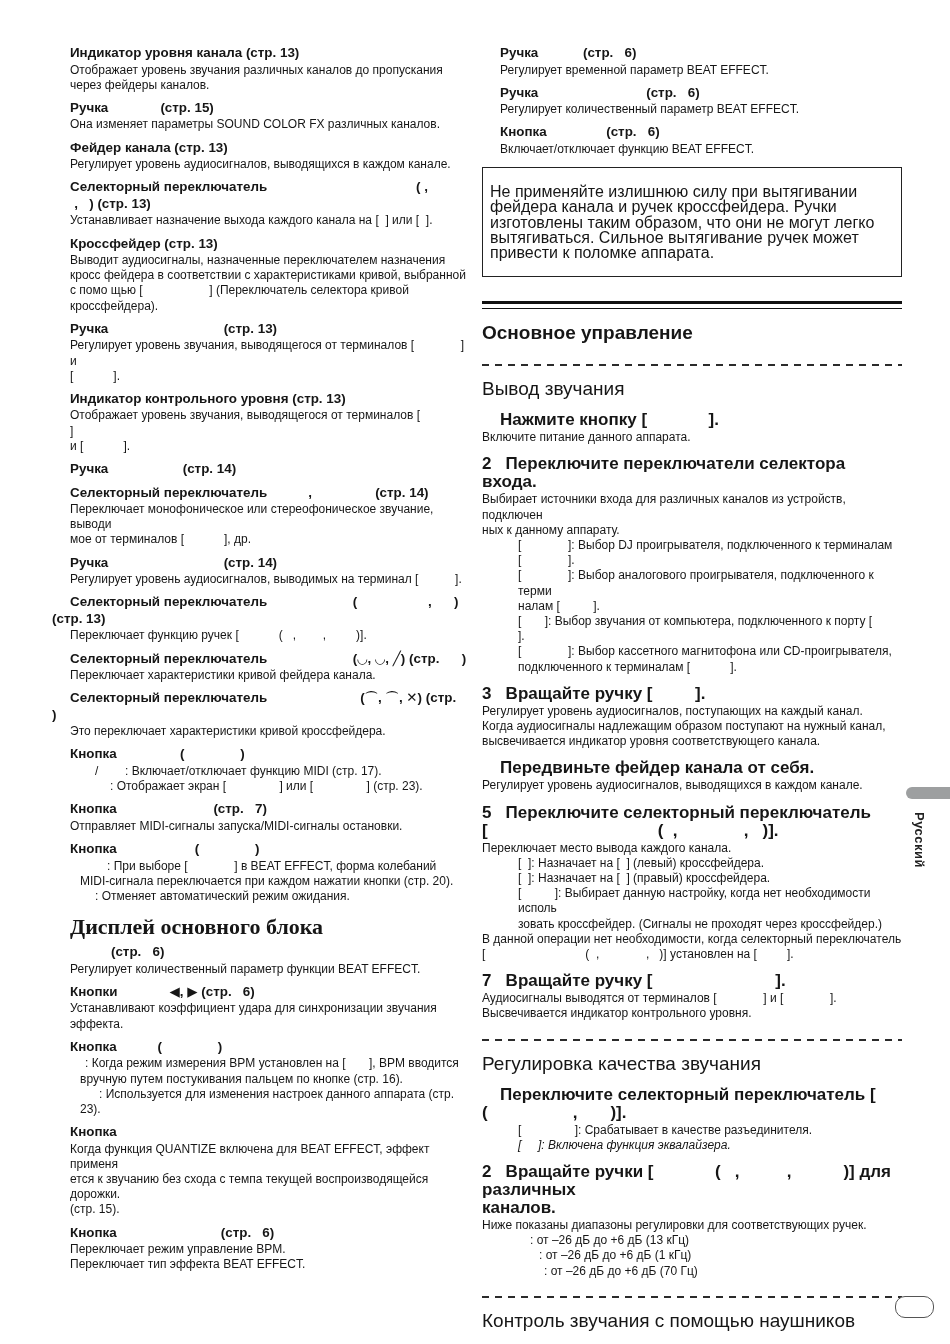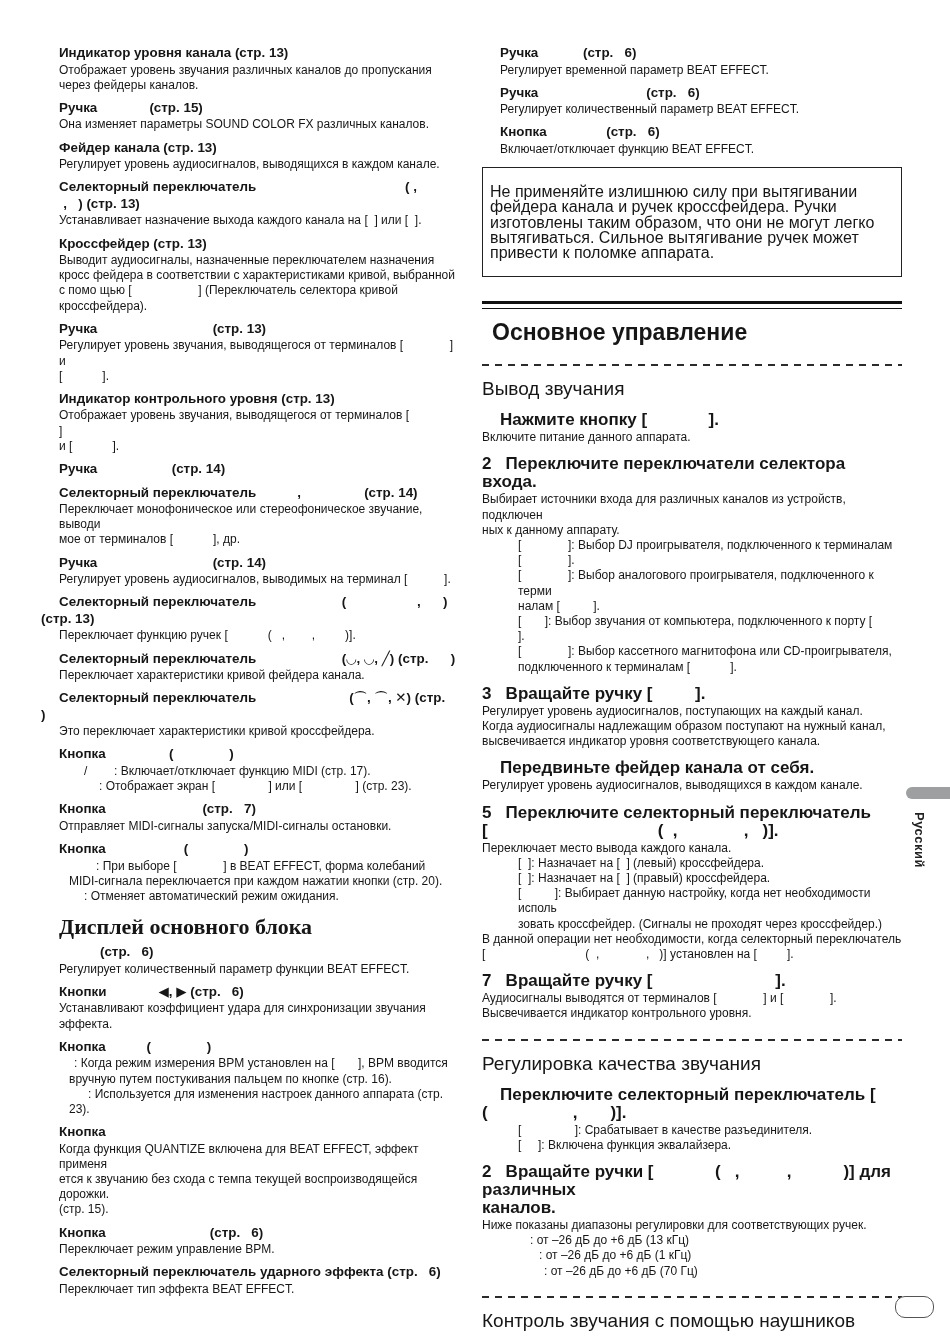--- a/index.html
+++ b/index.html
@@ -3,31 +3,31 @@
 <meta charset="utf-8">
 <style>
   html,body{margin:0;padding:0;}
   body{
     width:950px;height:1344px;position:relative;overflow:hidden;
     background:#ffffff;color:#161616;
     font-family:"Liberation Sans","DejaVu Sans",sans-serif;
     -webkit-font-smoothing:antialiased;
   }
   .col{position:absolute;top:38px;white-space:pre-wrap;}
-  .col-left{left:41px;width:416px;}
+  .col-left{left:52px;width:416px;}
   .col-right{left:482px;width:420px;}
 
   .h4{font-weight:bold;font-size:13.4px;line-height:16.5px;margin:7px 0 1px;text-indent:18px;}
   .h3b{font-weight:bold;font-size:22px;line-height:20px;margin:13px 0 3px;text-indent:18px;font-family:Liberation Serif, serif;}
   .p{font-size:12px;line-height:15.2px;margin-left:18px;}
   .p0{font-size:12px;line-height:15.2px;margin-left:0;}
   .li{font-size:12px;line-height:15.2px;}
 
   .rule2{height:4px;border-top:3.5px solid #111;border-bottom:1.2px solid #111;margin:24px 0 9px;}
-  .h2{font-weight:bold;font-size:23px;line-height:29px;margin:0 10px 2px;}
+  .h2{font-weight:bold;font-size:19px;line-height:29px;margin:0 0 2px;}
   .dash{height:2px;margin:17px 0 11px;
     background:repeating-linear-gradient(90deg,#2b2b2b 0 7px,transparent 7px 13px);}
   .h3{font-weight:normal;font-size:19px;line-height:24px;margin:0 0 9px;}
 
   .step{font-weight:bold;font-size:17px;line-height:18px;margin:10px 0 1px;}
   .step.ind{text-indent:18px;}
   .note{border:1.5px solid #222;padding:16px 7px;font-size:16px;line-height:15.2px;margin:10px 0 0;}
 
   .graybar{position:absolute;left:906px;top:787px;width:60px;height:12px;background:#9d9fa0;border-radius:6px;}
   .vlabel{
@@ -44,31 +44,31 @@
 
 <div class="col col-left" id="col-left"><div class="h4">Индикатор уровня канала (стр. 13)</div><div class="p">Отображает уровень звучания различных каналов до пропускания через фейдеры каналов.</div><div class="h4">Ручка              (стр. 15)</div><div class="p">Она изменяет параметры SOUND COLOR FX различных каналов.</div><div class="h4">Фейдер канала (стр. 13)</div><div class="p">Регулирует уровень аудиосигналов, выводящихся в каждом канале.</div><div class="h4">Селекторный переключатель                                        ( ,
       ,   ) (стр. 13)</div><div class="p">Устанавливает назначение выхода каждого канала на [  ] или [  ].</div><div class="h4">Кроссфейдер (стр. 13)</div><div class="p">Выводит аудиосигналы, назначенные переключателем назначения кросс фейдера в соответствии с характеристиками кривой, выбранной с помо щью [                    ] (Переключатель селектора кривой кроссфейдера).</div><div class="h4">Ручка                               (стр. 13)</div><div class="p">Регулирует уровень звучания, выводящегося от терминалов [              ] и
 [            ].</div><div class="h4">Индикатор контрольного уровня (стр. 13)</div><div class="p">Отображает уровень звучания, выводящегося от терминалов [              ]
 и [            ].</div><div class="h4">Ручка                    (стр. 14)</div><div class="h4">Селекторный переключатель           ,                 (стр. 14)</div><div class="p">Переключает монофоническое или стереофоническое звучание, выводи
 мое от терминалов [            ], др.</div><div class="h4">Ручка                               (стр. 14)</div><div class="p">Регулирует уровень аудиосигналов, выводимых на терминал [           ].</div><div class="h4">Селекторный переключатель                       (                   ,      )
 (стр. 13)</div><div class="p">Переключает функцию ручек [            (   ,        ,         )].</div><div class="h4">Селекторный переключатель                       (◡, ◡, ╱) (стр.      )</div><div class="p">Переключает характеристики кривой фейдера канала.</div><div class="h4">Селекторный переключатель                         (⌒, ⌒, ✕) (стр.
 )</div><div class="p">Это переключает характеристики кривой кроссфейдера.</div><div class="h4">Кнопка                 (               )</div><div class="li" style="padding-left: 43px;">/        : Включает/отключает функцию MIDI (стр. 17).</div><div class="li" style="padding-left: 58px;">: Отображает экран [                ] или [                ] (стр. 23).</div><div class="h4">Кнопка                          (стр.   7)</div><div class="p">Отправляет MIDI-сигналы запуска/MIDI-сигналы остановки.</div><div class="h4">Кнопка                     (               )</div><div class="li" style="padding-left: 55px;">: При выборе [              ] в BEAT EFFECT, форма колебаний</div><div class="li" style="padding-left: 28px;">MIDI-сигнала переключается при каждом нажатии кнопки (стр. 20).</div><div class="li" style="padding-left: 43px;">: Отменяет автоматический режим ожидания.</div><div class="h3b">Дисплей основного блока</div><div class="h4">           (стр.   6)</div><div class="p">Регулирует количественный параметр функции BEAT EFFECT.</div><div class="h4">Кнопки              ◀, ▶ (стр.   6)</div><div class="p">Устанавливают коэффициент удара для синхронизации звучания
 эффекта.</div><div class="h4">Кнопка           (               )</div><div class="li" style="padding-left: 33px;">: Когда режим измерения BPM установлен на [       ], BPM вводится</div><div class="li" style="padding-left: 28px;">вручную путем постукивания пальцем по кнопке (стр. 16).</div><div class="li" style="padding-left: 47px;">: Используется для изменения настроек данного аппарата (стр.</div><div class="li" style="padding-left: 28px;">23).</div><div class="h4">Кнопка</div><div class="p">Когда функция QUANTIZE включена для BEAT EFFECT, эффект применя
 ется к звучанию без схода с темпа текущей воспроизводящейся дорожки.
-(стр. 15).</div><div class="h4">Кнопка                            (стр.   6)</div><div class="p">Переключает режим управление BPM.</div><div class="h4">Селекторный переключатель ударного эффекта (стр.   6)</div><div class="p">Переключает тип эффекта BEAT EFFECT.</div></div>
+(стр. 15).</div><div class="h4">Кнопка                            (стр.   6)</div><div class="p">Переключает режим управление BPM.</div><div class="p">Переключает тип эффекта BEAT EFFECT.</div></div>
 <div class="col col-right" id="col-right"><div class="h4">Ручка            (стр.   6)</div><div class="p">Регулирует временной параметр BEAT EFFECT.</div><div class="h4">Ручка                             (стр.   6)</div><div class="p">Регулирует количественный параметр BEAT EFFECT.</div><div class="h4">Кнопка                (стр.   6)</div><div class="p">Включает/отключает функцию BEAT EFFECT.</div><div class="note">Не применяйте излишнюю силу при вытягивании фейдера канала и ручек кроссфейдера. Ручки изготовлены таким образом, что они не могут легко вытягиваться. Сильное вытягивание ручек может привести к поломке аппарата.</div><div class="rule2"></div><div class="h2">Основное управление</div><div class="dash"></div><div class="h3">Вывод звучания</div><div class="step ind">Нажмите кнопку [             ].</div><div class="p0">Включите питание данного аппарата.</div><div class="step">2   Переключите переключатели селектора входа.</div><div class="p0">Выбирает источники входа для различных каналов из устройств, подключен
 ных к данному аппарату.</div><div class="li" style="padding-left: 36px;">[              ]: Выбор DJ проигрывателя, подключенного к терминалам
 [              ].</div><div class="li" style="padding-left: 36px;">[              ]: Выбор аналогового проигрывателя, подключенного к терми
 налам [          ].</div><div class="li" style="padding-left: 36px;">[       ]: Выбор звучания от компьютера, подключенного к порту [       ].</div><div class="li" style="padding-left: 36px;">[              ]: Выбор кассетного магнитофона или CD-проигрывателя,
 подключенного к терминалам [            ].</div><div class="step">3   Вращайте ручку [         ].</div><div class="p0">Регулирует уровень аудиосигналов, поступающих на каждый канал.
 Когда аудиосигналы надлежащим образом поступают на нужный канал,
 высвечивается индикатор уровня соответствующего канала.</div><div class="step ind">Передвиньте фейдер канала от себя.</div><div class="p0">Регулирует уровень аудиосигналов, выводящихся в каждом канале.</div><div class="step">5   Переключите селекторный переключатель
 [                                    (  ,              ,   )].</div><div class="p0">Переключает место вывода каждого канала.</div><div class="li" style="padding-left: 36px;">[  ]: Назначает на [  ] (левый) кроссфейдера.</div><div class="li" style="padding-left: 36px;">[  ]: Назначает на [  ] (правый) кроссфейдера.</div><div class="li" style="padding-left: 36px;">[          ]: Выбирает данную настройку, когда нет необходимости исполь
 зовать кроссфейдер. (Сигналы не проходят через кроссфейдер.)</div><div class="p0">В данной операции нет необходимости, когда селекторный переключатель
 [                              (  ,              ,   )] установлен на [         ].</div><div class="step">7   Вращайте ручку [                          ].</div><div class="p0">Аудиосигналы выводятся от терминалов [              ] и [              ].
 Высвечивается индикатор контрольного уровня.</div><div class="dash"></div><div class="h3">Регулировка качества звучания</div><div class="step ind">Переключите селекторный переключатель [
-(                  ,       )].</div><div class="li" style="padding-left: 36px;">[                ]: Срабатывает в качестве разъединителя.</div><div class="li" style="padding-left: 36px;">[     ]: Включена функция эквалайзера.</div><div class="step">2   Вращайте ручки [             (   ,          ,           )] для различных
+(                  ,       )].</div><div class="li" style="padding-left: 36px;">[                ]: Срабатывает в качестве разъединителя.</div><div class="li" style="padding-left: 36px; font-style: italic;">[     ]: Включена функция эквалайзера.</div><div class="step">2   Вращайте ручки [             (   ,          ,           )] для различных
 каналов.</div><div class="p0">Ниже показаны диапазоны регулировки для соответствующих ручек.</div><div class="li" style="padding-left: 48px;">: от –26 дБ до +6 дБ (13 кГц)</div><div class="li" style="padding-left: 57px;">: от –26 дБ до +6 дБ (1 кГц)</div><div class="li" style="padding-left: 62px;">: от –26 дБ до +6 дБ (70 Гц)</div><div class="dash"></div><div class="h3">Контроль звучания с помощью наушников</div><div class="step ind">Подключите наушники к терминалу [               ].</div><div class="step">2   Нажмите кнопку(и) [       ] для канала(ов), который(ые)
 хотите контролировать.</div></div>
 
 <div class="graybar"></div>
 <div class="vlabel">Русский</div>
 <div class="pagepill"></div>
 
 </body></html>

